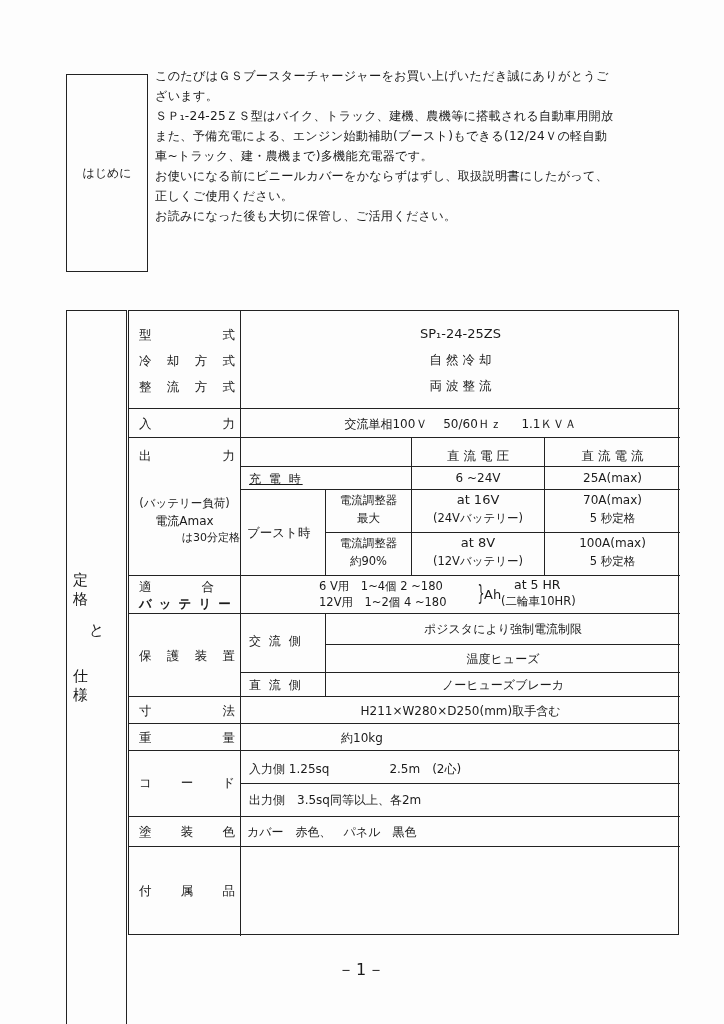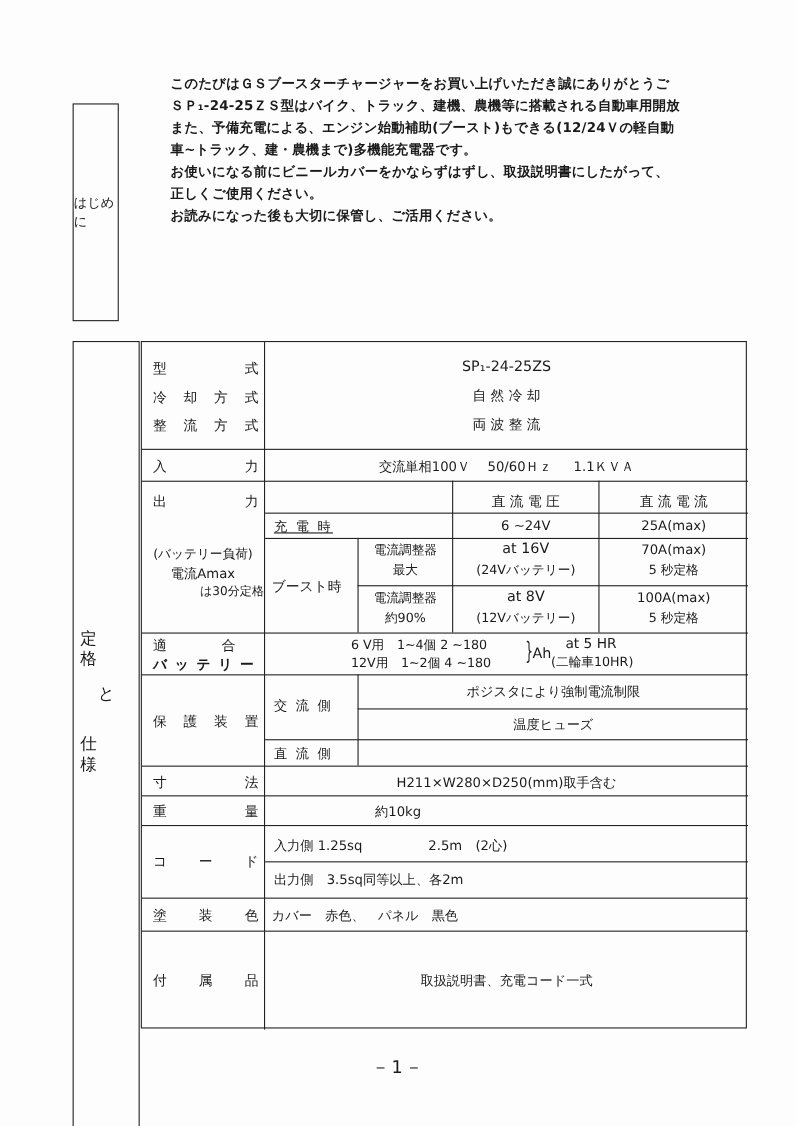--- a/index.html
+++ b/index.html
@@ -2,41 +2,42 @@
 <html><head>
 <meta charset="utf-8">
 <style>
   html, body { margin:0; padding:0; }
   body {
     width:724px; height:1024px; position:relative; background:#fdfdfd; overflow:hidden;
     font-family:"DejaVu Sans", sans-serif; color:#1a1a1a;
   }
   .abs { position:absolute; }
   .box { position:absolute; border:1.5px solid #222; box-sizing:border-box; }
-  .intro-label { left:66px; top:74px; width:42px; height:198px; display:flex; align-items:center; justify-content:center; font-size:12px;margin-top:20px; }
+  .intro-label { left:66px; top:74px; width:82px; height:198px; display:flex; align-items:center; justify-content:center; font-size:12px; }
   .intro-text { left:155px; top:66px; width:520px; font-size:12.2px; line-height:20px; letter-spacing:0.2px; }
-  .intro-text div { white-space:nowrap;font-weight:bold; }
+  .intro-text div { white-space:nowrap; }
   .spec-left { left:66px; top:310px; width:61px; height:807px; }
   .spec-left span { position:absolute; font-size:15px; letter-spacing:14px; }
   .spec-table { left:128px; top:310px; width:551px; height:625px; }
   .hl { position:absolute; height:0; border-top:1.2px solid #222; }
   .vl { position:absolute; width:0; border-left:1.2px solid #222; }
   .t { position:absolute; font-size:12px; white-space:nowrap; }
   .lab { position:absolute; font-size:12.5px; display:flex; justify-content:space-between; width:96px; left:10px; }
   .c { text-align:center; }
   .page-num { left:0; width:724px; top:960px; text-align:center; font-size:16px; letter-spacing:2px; }
 </style>
 </head>
 <body>
 
 <div class="box intro-label">
   <span>はじめに</span>
 </div>
 <div class="abs intro-text">
   <div>このたびはＧＳブースターチャージャーをお買い上げいただき誠にありがとうご</div>
+  <div>ざいます。</div>
   <div>ＳＰ₁-24-25ＺＳ型はバイク、トラック、建機、農機等に搭載される自動車用開放</div>
   <div>また、予備充電による、エンジン始動補助(ブースト)もできる(12/24Ｖの軽自動</div>
   <div>車~トラック、建・農機まで)多機能充電器です。</div>
   <div>お使いになる前にビニールカバーをかならずはずし、取扱説明書にしたがって、</div>
   <div>正しくご使用ください。</div>
   <div>お読みになった後も大切に保管し、ご活用ください。</div>
 </div>
 
 <div class="box spec-left">
   <span style="left:6px; top:260px;">定 格</span>
@@ -137,20 +138,21 @@
     <span>装</span>
     <span>置</span>
   </div>
   <div class="vl" style="left:196px; top:302px; height:83px;"></div>
   <div class="hl" style="left:196px; width:355px; top:333px;"></div>
   <div class="hl" style="left:112px; width:439px; top:361px;"></div>
   <div class="t" style="left:120px; top:322px; letter-spacing:2px;">交 流 側</div>
   <div class="t c" style="left:197px; width:354px; top:310px;">ポジスタにより強制電流制限</div>
   <div class="t c" style="left:197px; width:354px; top:340px;">温度ヒューズ</div>
   <div class="t" style="left:120px; top:366px; letter-spacing:2px;">直 流 側</div>
+  <div class="t c" style="left:197px; width:354px; top:366px;">ノーヒューズブレーカ</div>
 
   <div class="lab" style="top:392px;">
     <span>寸</span>
     <span>法</span>
   </div>
   <div class="t c" style="left:112px; width:439px; top:392px;">H211×W280×D250(mm)取手含む</div>
 
   <div class="lab" style="top:419px;">
     <span>重</span>
     <span>量</span>
@@ -171,16 +173,15 @@
     <span>装</span>
     <span>色</span>
   </div>
   <div class="t" style="left:118px; top:513px; white-space:pre;">カバー　赤色、　パネル　黒色</div>
 
   <div class="lab" style="top:572px;">
     <span>付</span>
     <span>属</span>
     <span>品</span>
   </div>
-  <div class="t c" style="left:112px; width:439px; top:572px;">取扱説明書、充電コード一式</div>
 </div>
 
 <div class="abs page-num">－1－</div>
 
 </body></html>

